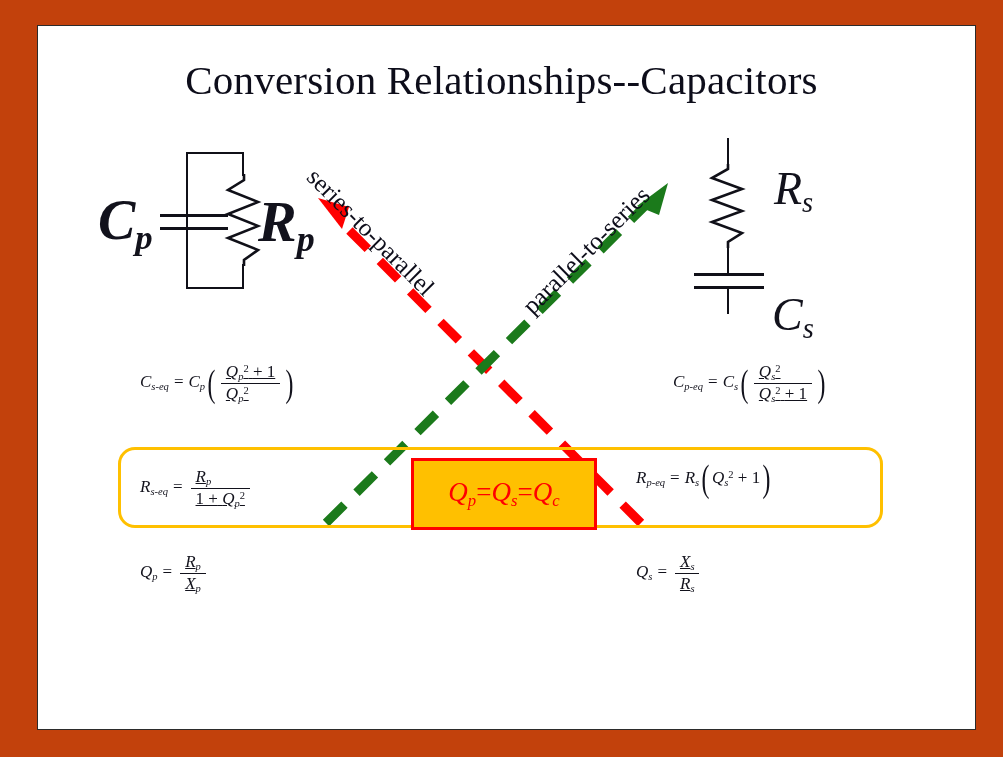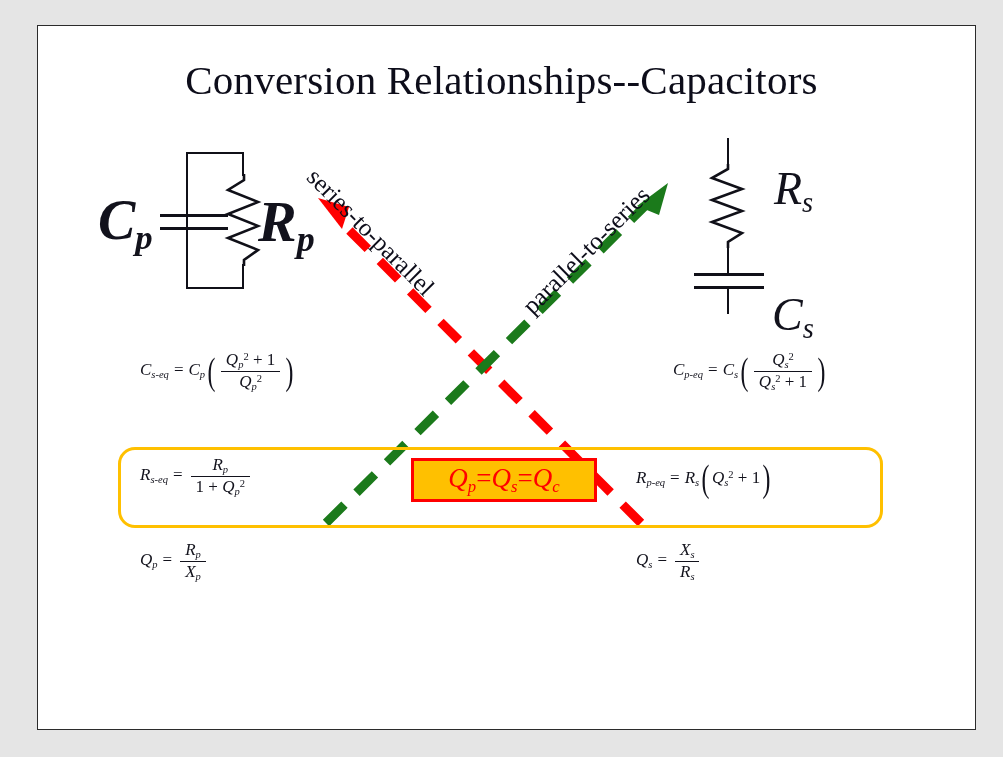--- a/index.html
+++ b/index.html
@@ -1,41 +1,41 @@
 <!DOCTYPE html>
 <html><head>
 <meta charset="utf-8">
 <style>
   html,body{margin:0;padding:0;}
   body{
     width:1003px;height:757px;background:#ffffff;
     font-family:"Liberation Serif", serif;
     overflow:hidden;
   }
-  #slide{position:relative;width:1003px;height:757px;background:#e5e5e5;}
+  #slide{position:relative;width:1003px;height:757px;background:#c2410c;}
 
   
   #frame{
     position:absolute;left:37px;top:25px;width:939px;height:705px;
     border:1.6px solid #2b2b2b;background:#ffffff;box-sizing:border-box;
   }
 
   
   #title{
     position:absolute;left:0;top:56px;width:1003px;text-align:center;
     font-family:"Liberation Serif", serif;
     font-size:41px;color:#0d0d1a;letter-spacing:.2px;white-space:nowrap;
   }
 
   
   .mat{font-family:"Liberation Serif", serif;color:#12121c;white-space:nowrap;}
   .it{font-style:italic;}
   .sub{font-size:.62em;vertical-align:-0.28em;font-style:italic;}
   .sup{font-size:.62em;vertical-align:0.52em;font-style:normal;}
-  .frac{display:inline-block;vertical-align:middle;text-align:center;margin:0 3px;}
+  .frac{display:inline-block;vertical-align:middle;margin:12px 3px;text-decoration:underline;}
   .frac .num{display:block;padding:0 5px;line-height:1.12;}
   .frac .den{display:block;padding:0 5px;line-height:1.18;border-top:1.7px solid #12121c;}
   .paren{display:inline-block;font-size:2.25em;font-weight:300;line-height:.52;
          vertical-align:middle;transform:scaleX(.62);font-family:"Liberation Serif",serif;}
   .eq{margin:0 5px;font-style:normal;}
 
   
   .eqblock{position:absolute;font-size:17px;}
 
   
@@ -43,21 +43,21 @@
 
   
   #band{
     position:absolute;left:118px;top:447px;width:765px;height:81px;
     border:3.4px solid #FFC000;border-radius:17px;background:transparent;
     box-sizing:border-box;
   }
 
   
   #qbox{
-    position:absolute;left:411px;top:458px;width:186px;height:44px;
+    position:absolute;left:411px;top:458px;width:186px;height:72px;
     background:#FFC000;border:3.6px solid #FF0000;box-sizing:border-box;
     display:flex;align-items:center;justify-content:center;
   }
   #qbox .mat{color:#FF0000;font-size:27px;}
 
   
   #arrows{position:absolute;left:0;top:0;width:1003px;height:757px;}
 
   
   .arrowlabel{

